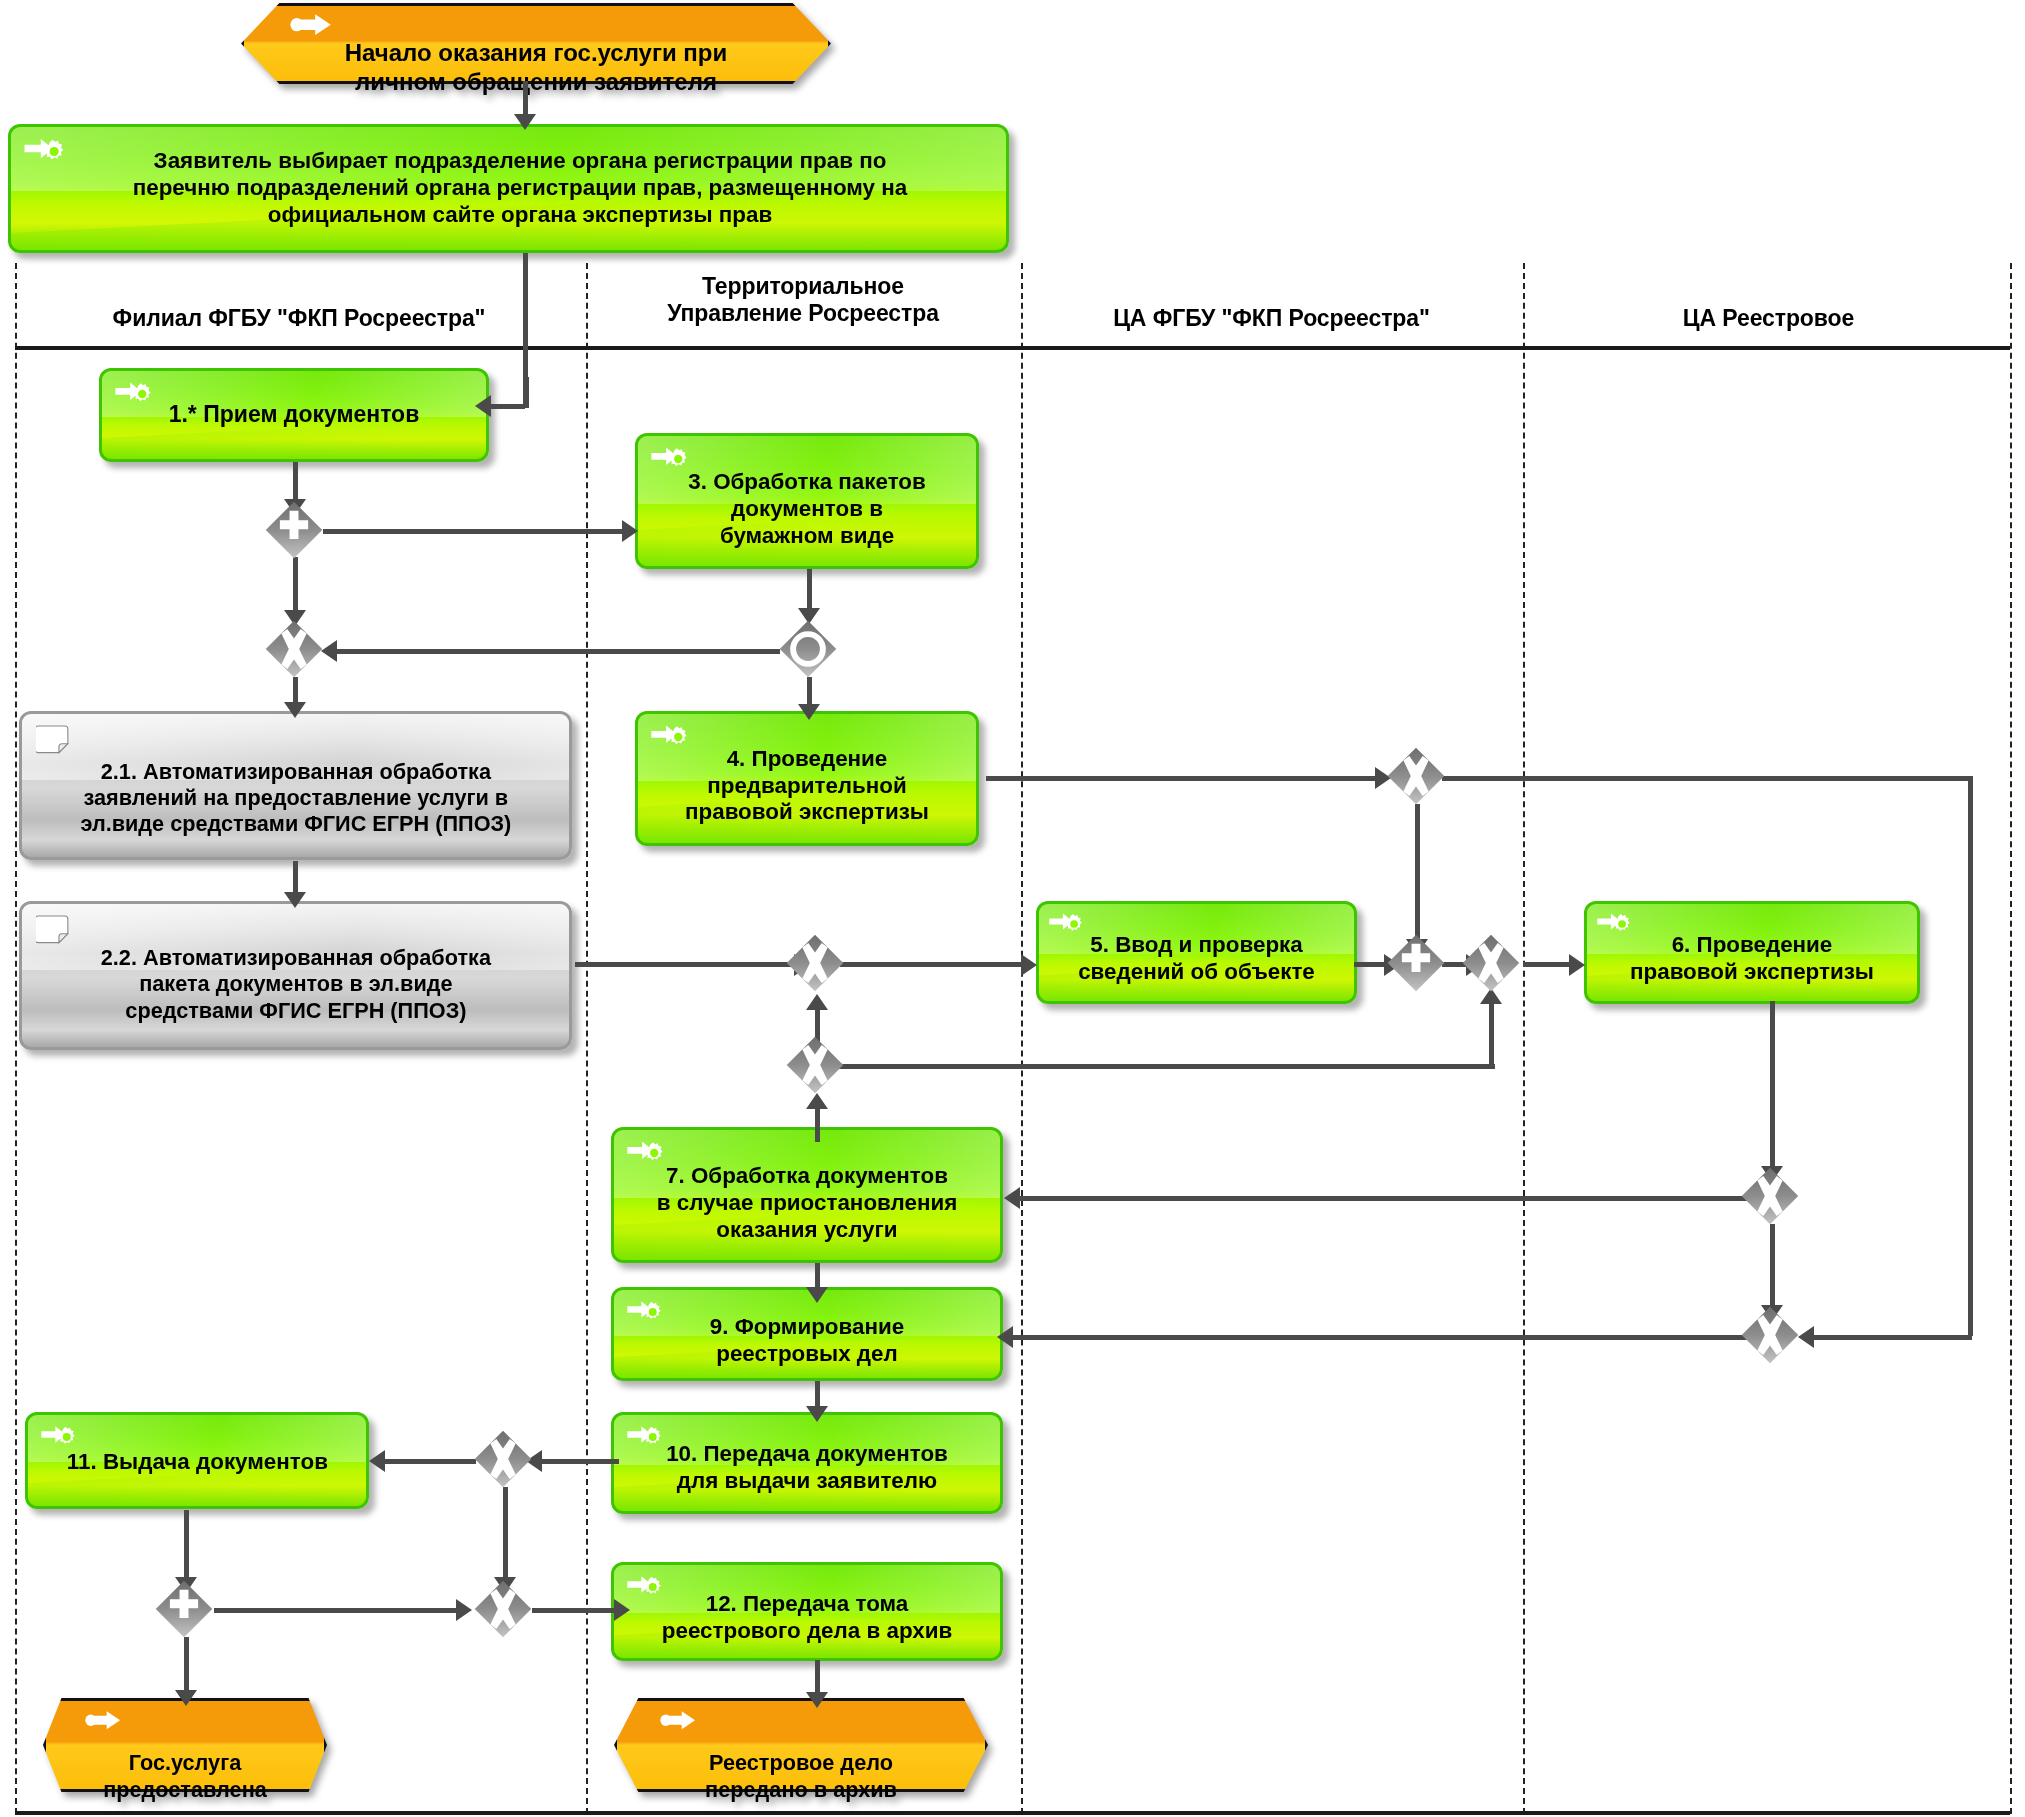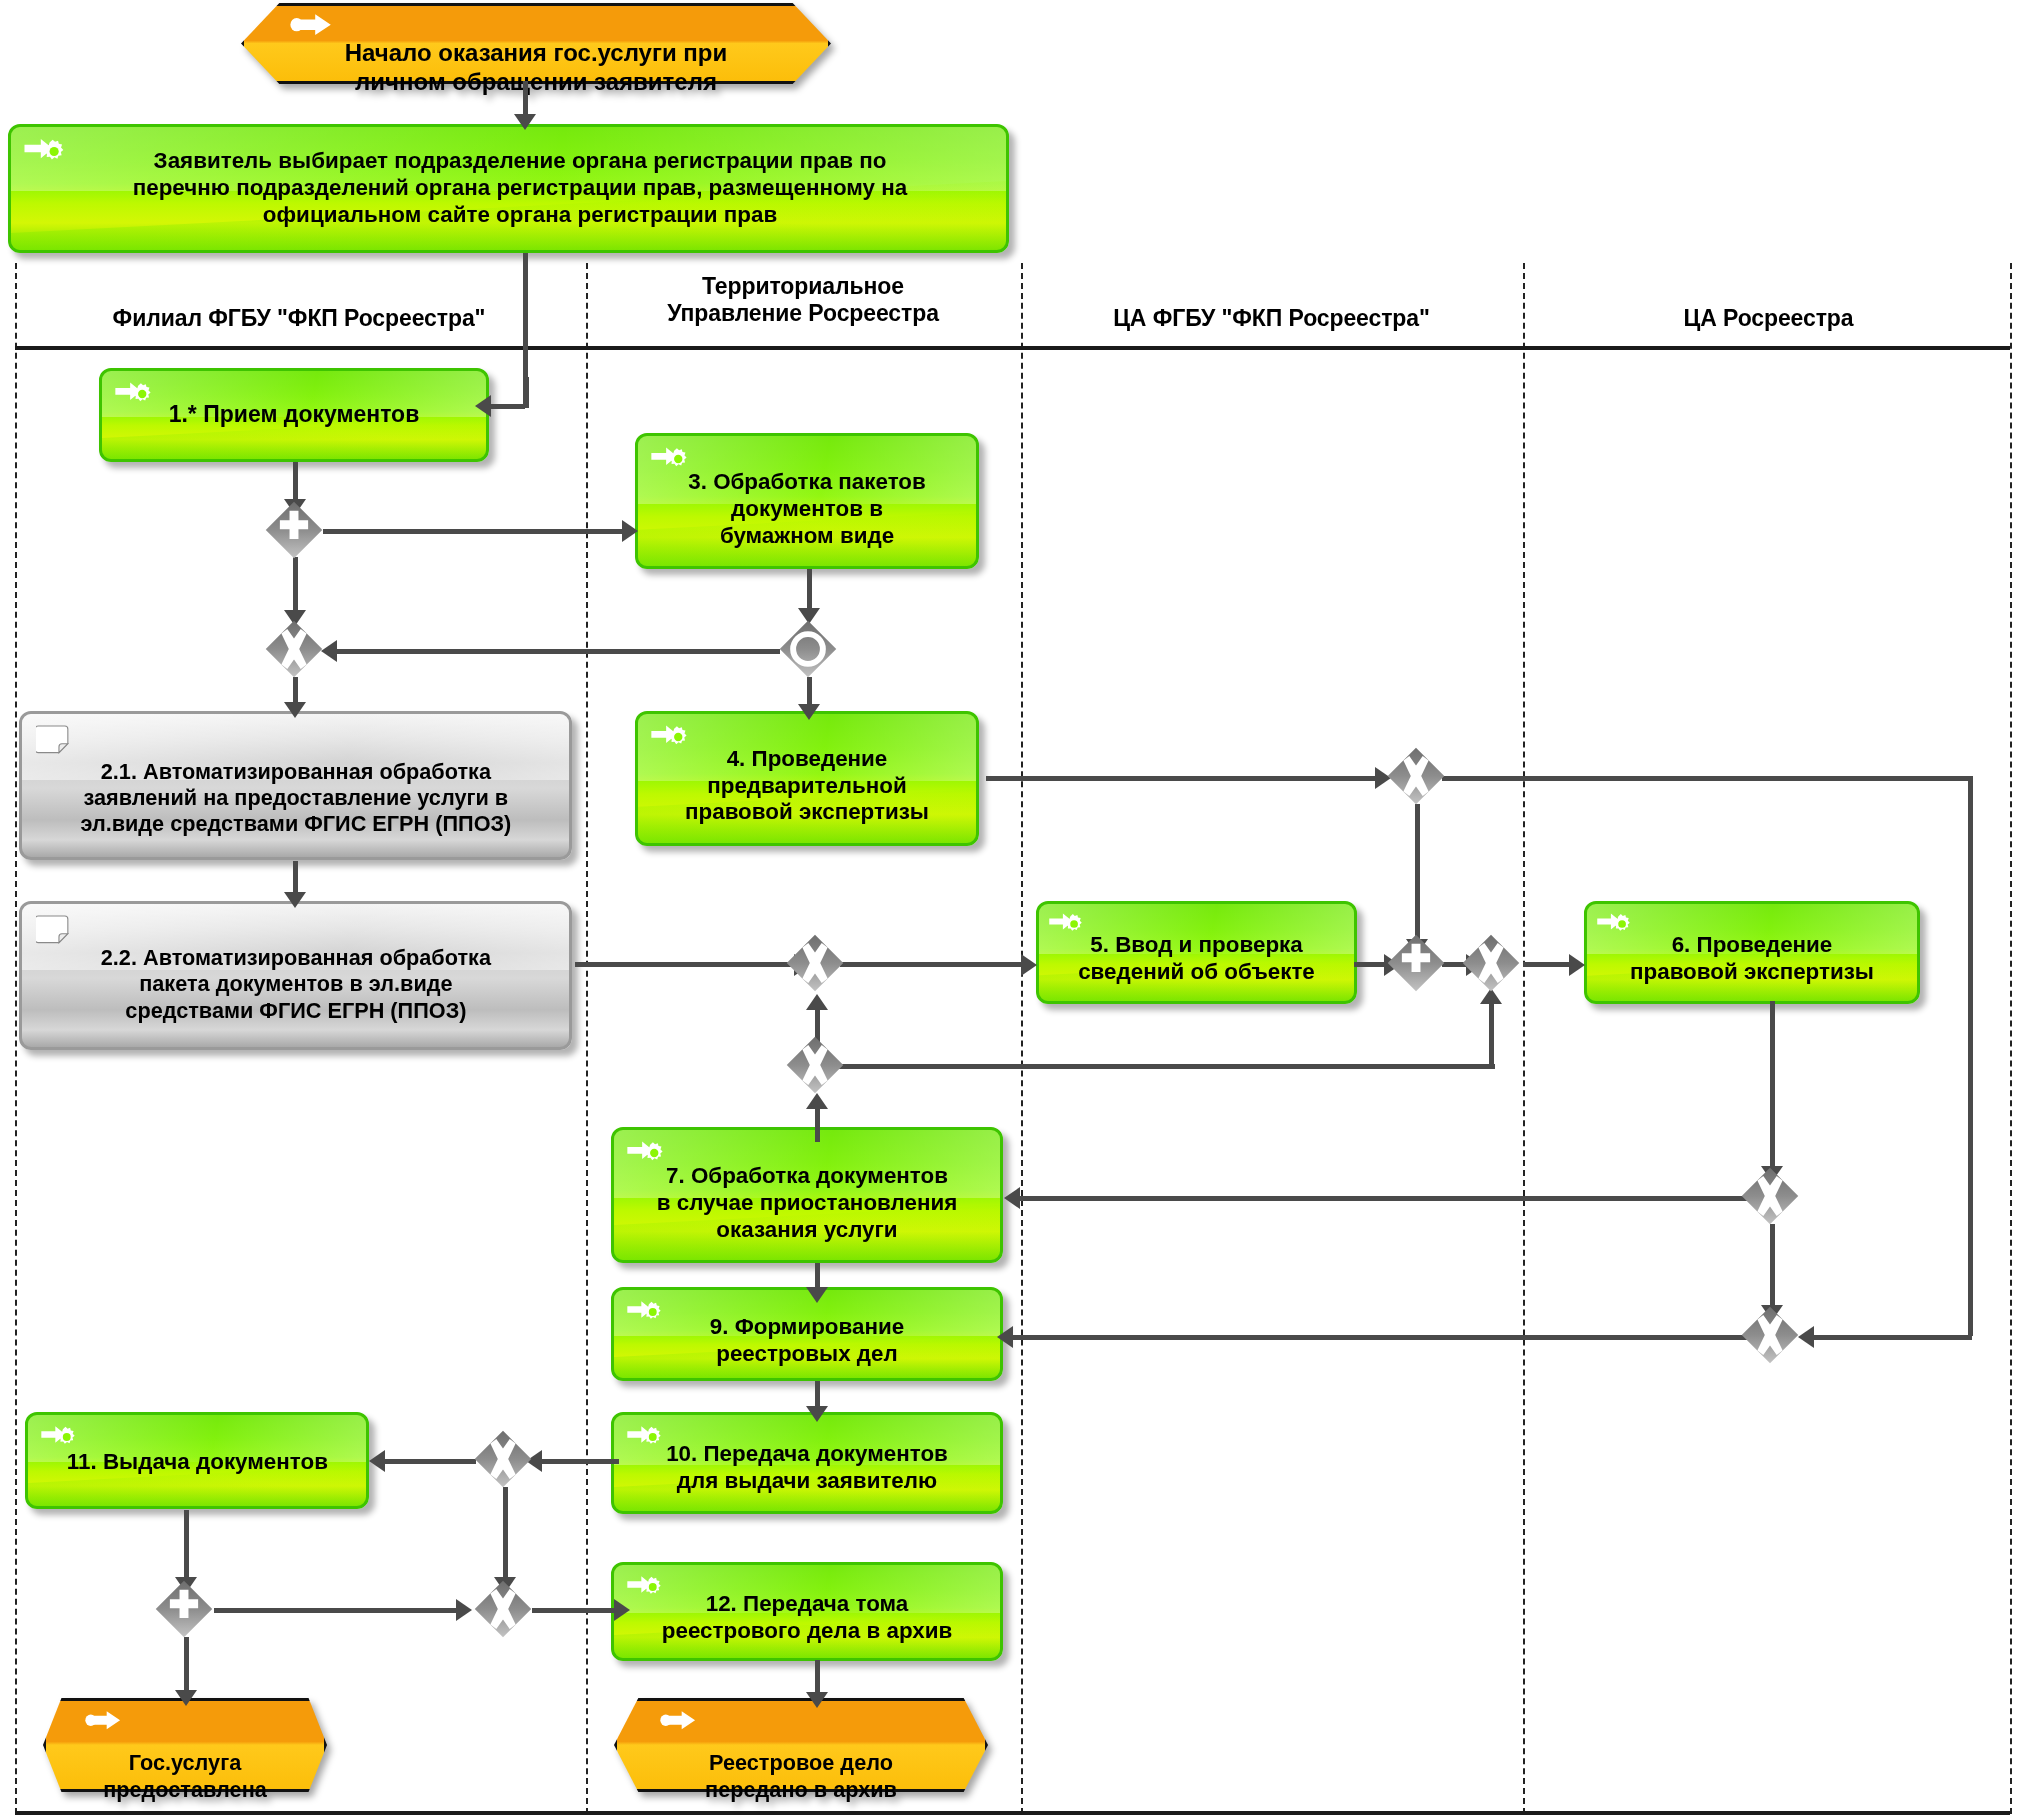--- a/index.html
+++ b/index.html
@@ -93,21 +93,21 @@
     <div>Филиал ФГБУ "ФКП Росреестра"</div>
   </div>
   <div class="lane-title" style="left:590px;top:273px;width:426px;">
     <div>Территориальное</div>
     <div>Управление Росреестра</div>
   </div>
   <div class="lane-title" style="left:1025px;top:305px;width:493px;">
     <div>ЦА ФГБУ "ФКП Росреестра"</div>
   </div>
   <div class="lane-title" style="left:1527px;top:305px;width:483px;">
-    <div>ЦА Росреестра</div>
+    <div>ЦА Реестровое</div>
   </div>
 
   <div class="edge v" style="left:523px;top:81px;height:39px;"></div>
   <div class="arw down" style="left:514px;top:114px;"></div>
 
   <div class="edge v" style="left:523px;top:253px;height:153px;"></div>
   <div class="corner" style="left:493px;top:377px;width:31px;height:31px;border-top:none;border-left:none;border-bottom:none;border-radius:0 0 0 0;"></div>
   <div class="edge h" style="left:486px;top:404px;width:39px;"></div>
   <div class="arw left" style="left:475px;top:395px;"></div>
 
@@ -227,21 +227,21 @@
 
   <div class="task green" style="left:7.5px;top:124px;width:1001px;height:129px;font-size:22.4px;padding-left:24px;">
     <svg class="svcicon" viewBox="0 0 58 44">
       <path d="M2 13 h22 v-8 l16 13 -16 13 v-8 H2 Z" fill="#fff"></path>
       <path d="M40 6 l3.2 3.0 4.1-1.6 1.0 4.3 4.4 .8 -1.4 4.2 3.1 3.2 -3.4 2.9 1.1 4.3 -4.4 .5 -1.3 4.2 -4.0-1.9 -3.4 2.8 -2.6-3.6 -4.4 .2 .3-4.4 -3.7-2.4 2.9-3.3 -1.2-4.2 4.3-1.0 1.3-4.2z" fill="#fff"></path>
       <circle cx="42" cy="22" r="6.2" fill="#8cf605"></circle>
     </svg>
     <div class="lbl">
       <div>Заявитель выбирает подразделение органа регистрации прав по</div>
       <div>перечню подразделений органа регистрации прав, размещенному на</div>
-      <div>официальном сайте органа регистрации прав</div>
+      <div>официальном сайте органа экспертизы прав</div>
     </div>
   </div>
 
   <div class="task green" style="left:99px;top:368px;width:390px;height:94px;font-size:23px;">
     <svg class="svcicon" style="width:39px;height:30px;" viewBox="0 0 58 44">
       <path d="M2 13 h22 v-8 l16 13 -16 13 v-8 H2 Z" fill="#fff"></path>
       <path d="M40 6 l3.2 3.0 4.1-1.6 1.0 4.3 4.4 .8 -1.4 4.2 3.1 3.2 -3.4 2.9 1.1 4.3 -4.4 .5 -1.3 4.2 -4.0-1.9 -3.4 2.8 -2.6-3.6 -4.4 .2 .3-4.4 -3.7-2.4 2.9-3.3 -1.2-4.2 4.3-1.0 1.3-4.2z" fill="#fff"></path>
       <circle cx="42" cy="22" r="6.2" fill="#8cf605"></circle>
     </svg>
     <div class="lbl">

